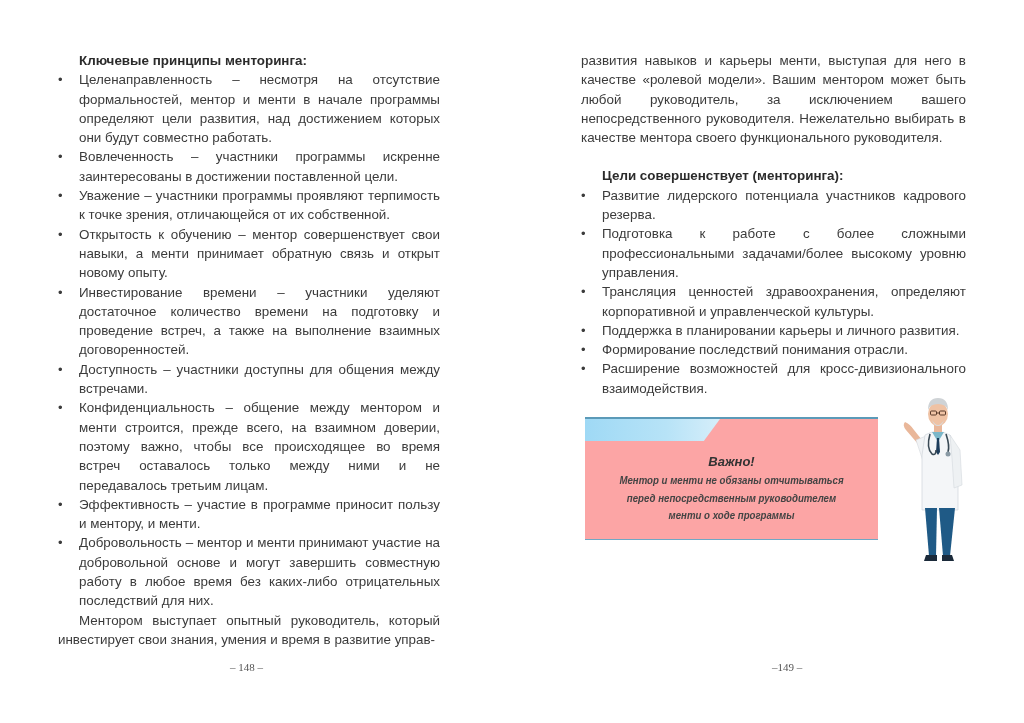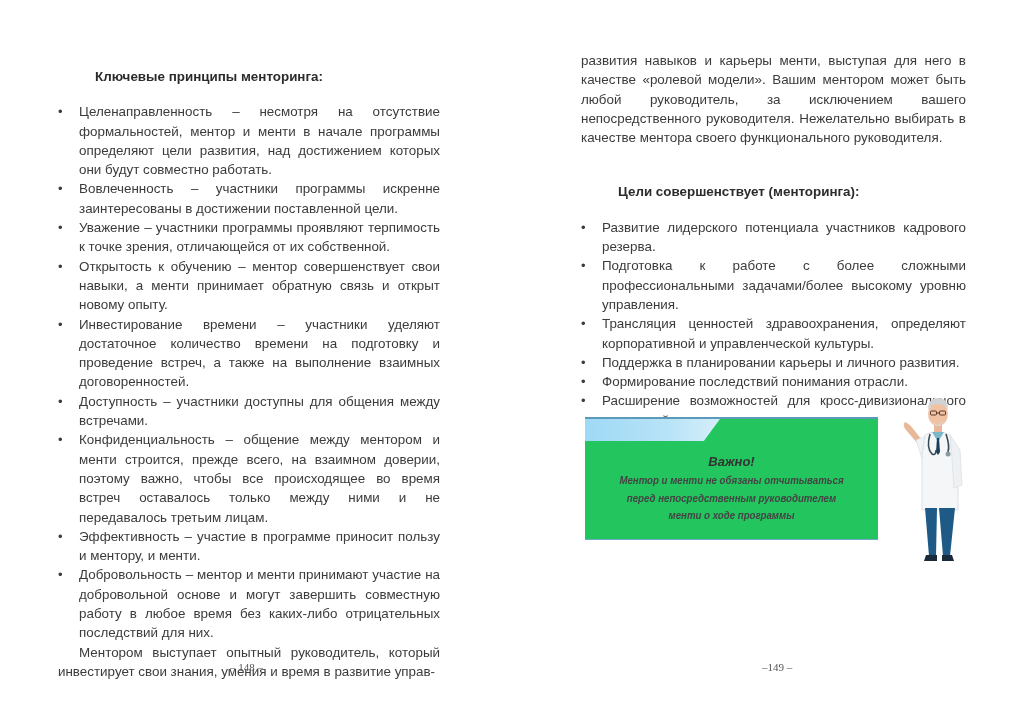--- a/index.html
+++ b/index.html
@@ -30,21 +30,21 @@
       text-align: justify;
       color: #3b3b3b;
     }
     .left-block { left: 58px; top: 51px; width: 382px; }
     .right-block { left: 69px; top: 51px; width: 385px; }
 
     .heading {
       font-weight: bold;
       color: #2b2b2b;
       padding-left: 21px;
-      margin: 16px;
+      margin: 0;
     }
     ul.bullets {
       list-style: none;
       margin: 0;
       padding: 0;
     }
     ul.bullets li {
       position: relative;
       padding-left: 21px;
       margin: 0;
@@ -63,30 +63,30 @@
     .spacer { height: 19px; }
 
     .page-number {
       position: absolute;
       top: 661px;
       font-size: 11px;
       color: #555;
       font-family: "Liberation Serif", serif;
     }
     .left-num { left: 230px; }
-    .right-num { left: 250px; font-family: Liberation Serif, serif; }
+    .right-num { left: 260px; font-family: Liberation Serif, serif; }
 
     
     .important-box {
       position: absolute;
       left: 73px;
       top: 417px;
       width: 293px;
       height: 123px;
-      background: #22c55e;
+      background: #fca5a5;
     }
     .important-top-line {
       position: absolute;
       left: 0; top: 0;
       width: 293px;
       height: 2px;
       background: #5b9ab8;
     }
     .important-band {
       position: absolute;

